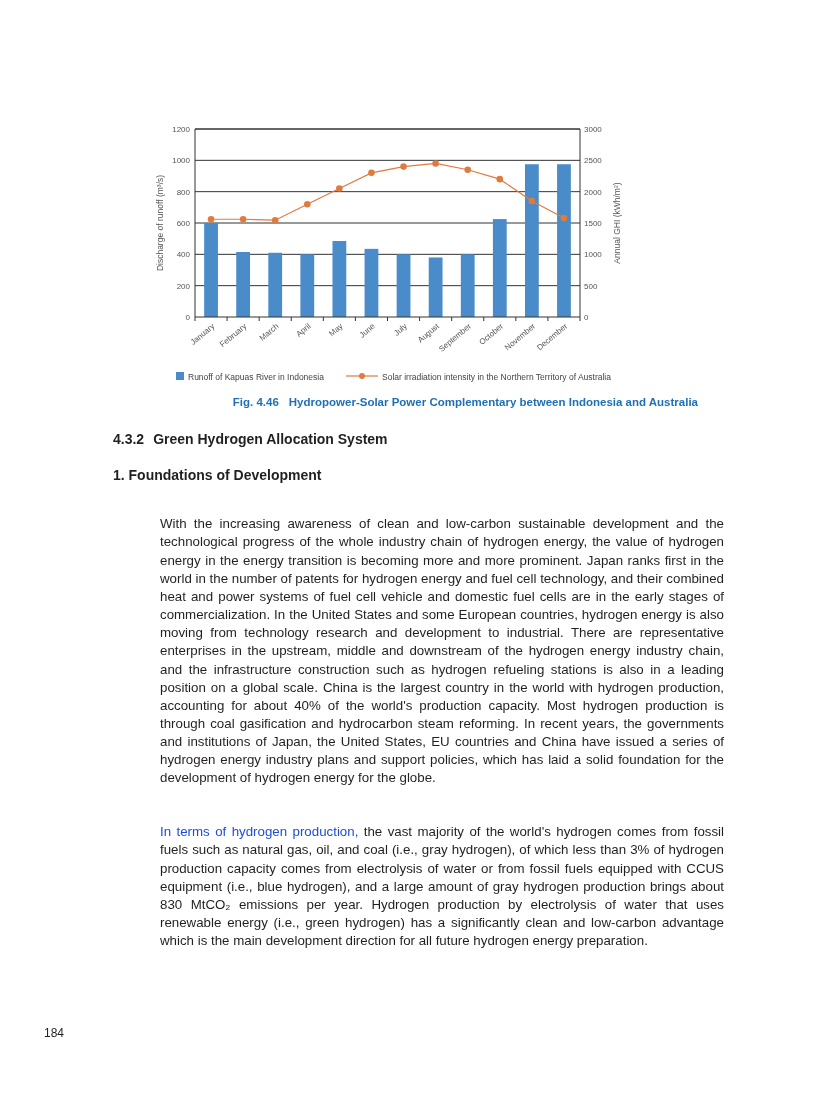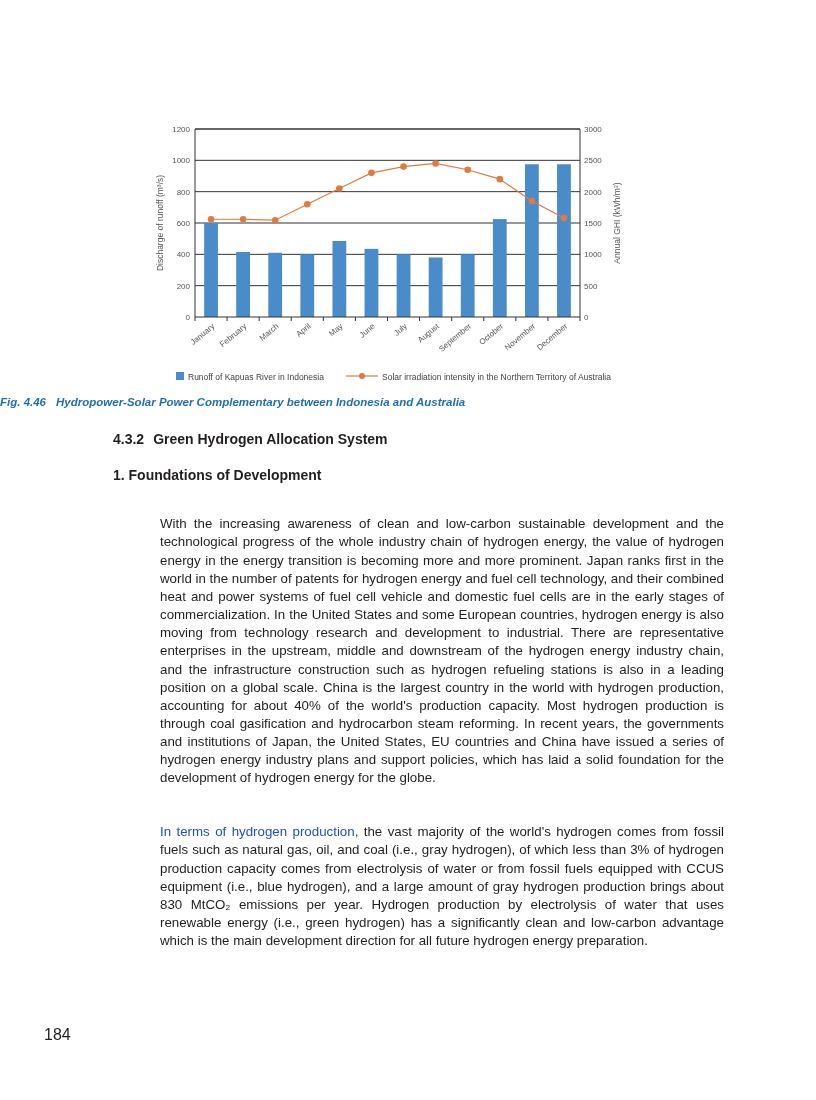--- a/index.html
+++ b/index.html
@@ -1,30 +1,30 @@
 <!DOCTYPE html>
 <html><head>
 <meta charset="utf-8">
 <style>
   html, body { margin: 0; padding: 0; background: #ffffff; }
   body { width: 816px; height: 1100px; position: relative; overflow: hidden;
          font-family: "Liberation Sans", sans-serif; color: #231f20; }
   #chart { position: absolute; left: 0; top: 0; }
-  .caption { position: absolute; left: 0; width: 698px; top: 396px; text-align: left;
-             font-size: 11.5px; font-weight: bold; color: #1f6fb5; font-style: italic; }
+  .caption { position: absolute; left: 0; width: 698px; top: 396px; text-align: right;
+             font-size: 11.5px; font-weight: bold; color: #1f6fb5; }
   .caption .fignum { margin-right: 10px; }
   .h2 { position: absolute; left: 113px; top: 431px; font-size: 14px; font-weight: bold; text-align: right; }
   .h2 .num { margin-right: 9px; }
   .h3 { position: absolute; left: 113px; top: 467px; font-size: 14px; font-weight: bold; }
   .para { position: absolute; left: 113px; width: 564px; font-size: 13.3px; line-height: 18.15px;
           text-align: justify; color: #231f20; margin-left: 47px; }
   .p1 { top: 502px; }
   .p2 { top: 810px; }
   .lead { color: #1d4ed8; }
-  .pagenum { position: absolute; left: 44px; top: 1026px; font-size: 16px; }
+  .pagenum { position: absolute; left: 44px; top: 1026px; font-size: 12px; }
   svg text { font-family: "Liberation Sans", sans-serif; }
 </style>
 </head>
 <body>
 
 <svg id="chart" width="816" height="395" xmlns="http://www.w3.org/2000/svg">
   <g id="grid">
       <line x1="195" y1="285.6666666666667" x2="580" y2="285.6666666666667" stroke="#333" stroke-width="1"></line>
       <line x1="195" y1="254.33333333333334" x2="580" y2="254.33333333333334" stroke="#333" stroke-width="1"></line>
       <line x1="195" y1="223" x2="580" y2="223" stroke="#333" stroke-width="1"></line>

